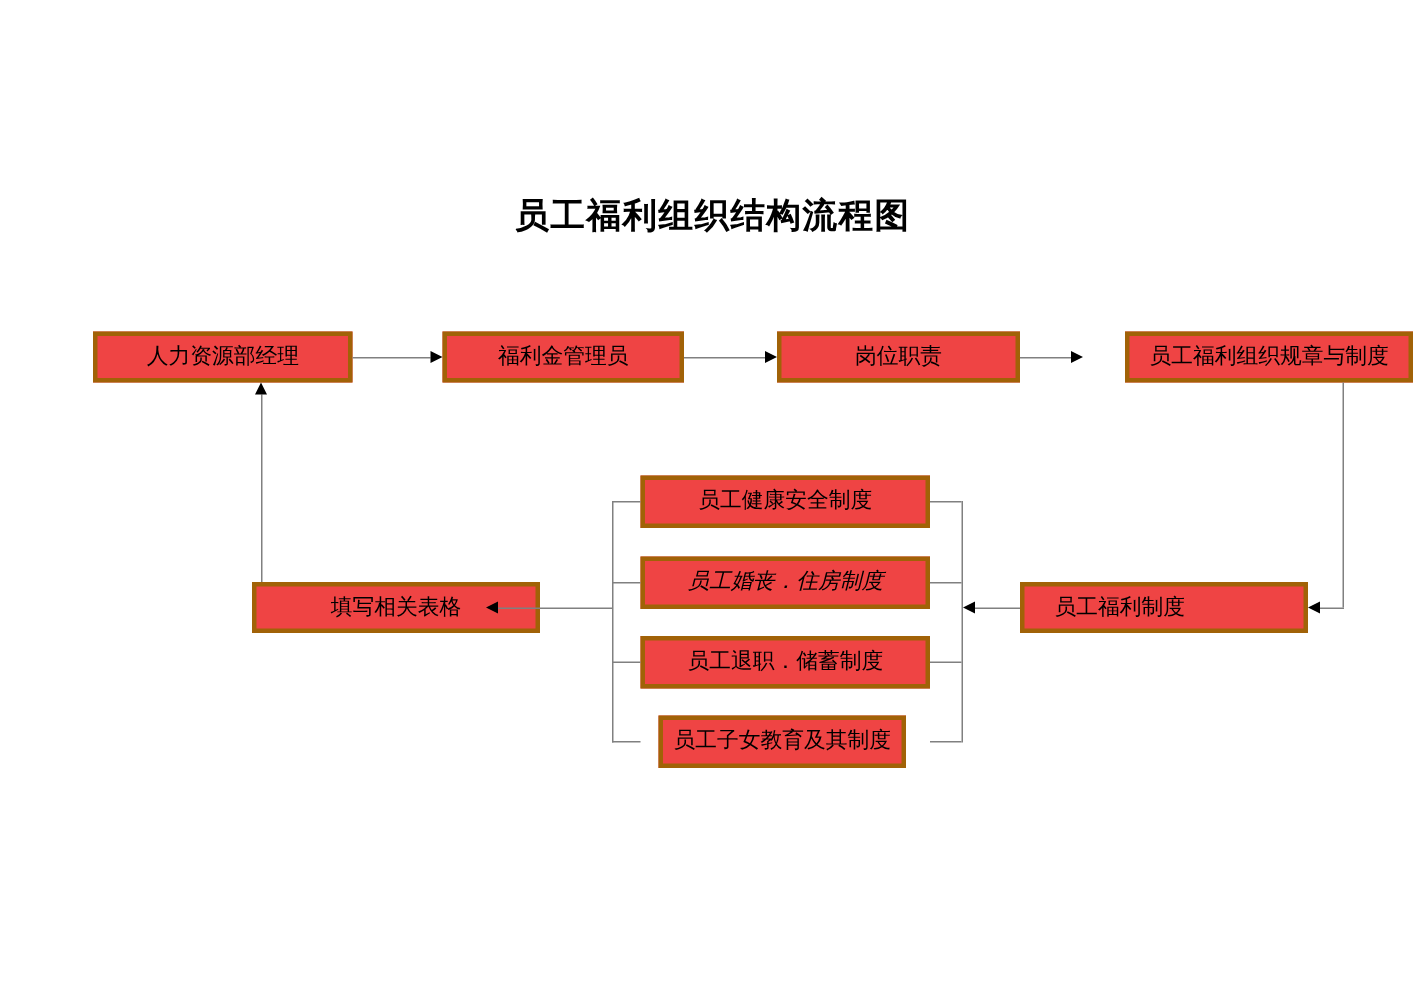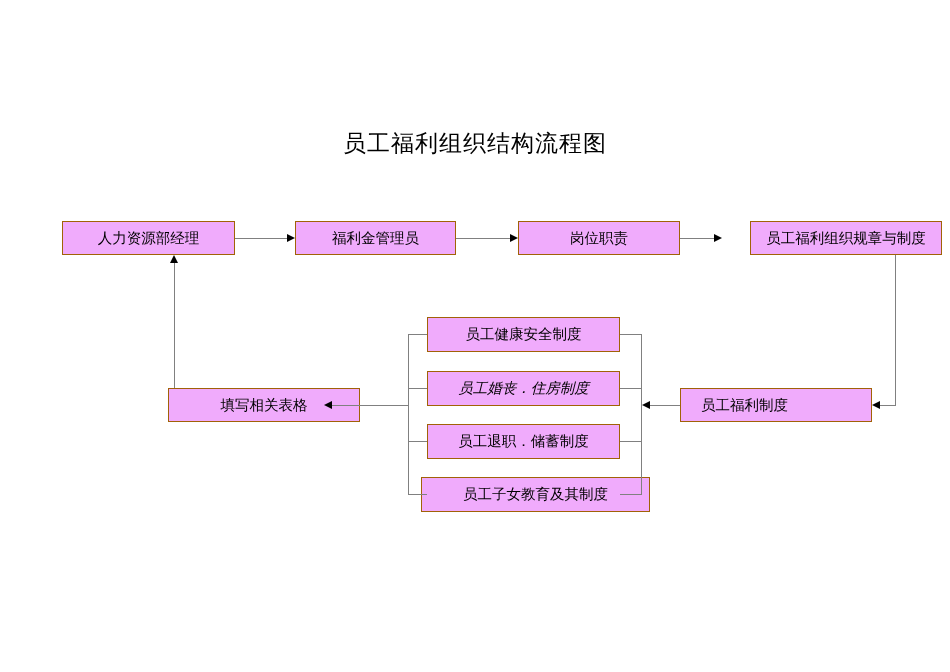--- a/index.html
+++ b/index.html
@@ -18,29 +18,29 @@
     background: #ffffff;
     overflow: hidden;
   }
   .title {
     position: absolute;
     left: 0;
     top: 128px;
     width: 950px;
     text-align: center;
     font-size: 23px;
-    font-weight: normal;
+    font-weight: bold;
     letter-spacing: 1px;
     color: #000000;
   }
   .node {
     position: absolute;
     box-sizing: border-box;
-    border: 1px solid #a16207;
-    background: #f0abfc;
+    border: 3px solid #a16207;
+    background: #ef4444;
     display: flex;
     align-items: center;
     justify-content: center;
     font-size: 14.5px;
     color: #000;
     line-height: 1;
     white-space: nowrap;
   }
   .node.left-align {
     justify-content: flex-start;
@@ -87,21 +87,21 @@
   <div class="node" style="left:518px; top:221px; width:162px; height:34px;">岗位职责</div>
 
   <div class="node" style="left:750px; top:221px; width:192px; height:34px;">员工福利组织规章与制度</div>
 
   <div class="node" style="left:427px; top:317px; width:193px; height:35px;">员工健康安全制度</div>
 
   <div class="node" style="left:427px; top:371px; width:193px; height:35px;font-style:italic;">员工婚丧．住房制度</div>
 
   <div class="node" style="left:427px; top:424px; width:193px; height:35px;">员工退职．储蓄制度</div>
 
-  <div class="node" style="left:421px; top:477px; width:229px; height:35px;">员工子女教育及其制度</div>
+  <div class="node" style="left:439px; top:477px; width:165px; height:35px;">员工子女教育及其制度</div>
 
   <div class="node" style="left:132px; top:388px; width:192px; height:34px;margin-left:36px;">填写相关表格</div>
 
   <div class="node left-align" style="left:680px; top:388px; width:192px; height:34px;">员工福利制度</div>
 
   <div class="line hline" style="left:235px; top:238px; width:52px;"></div>
   <div class="arrow arrow-right" style="left:287px; top:233.5px;"></div>
 
   <div class="line hline" style="left:456px; top:238px; width:54px;"></div>
   <div class="arrow arrow-right" style="left:510px; top:233.5px;"></div>

